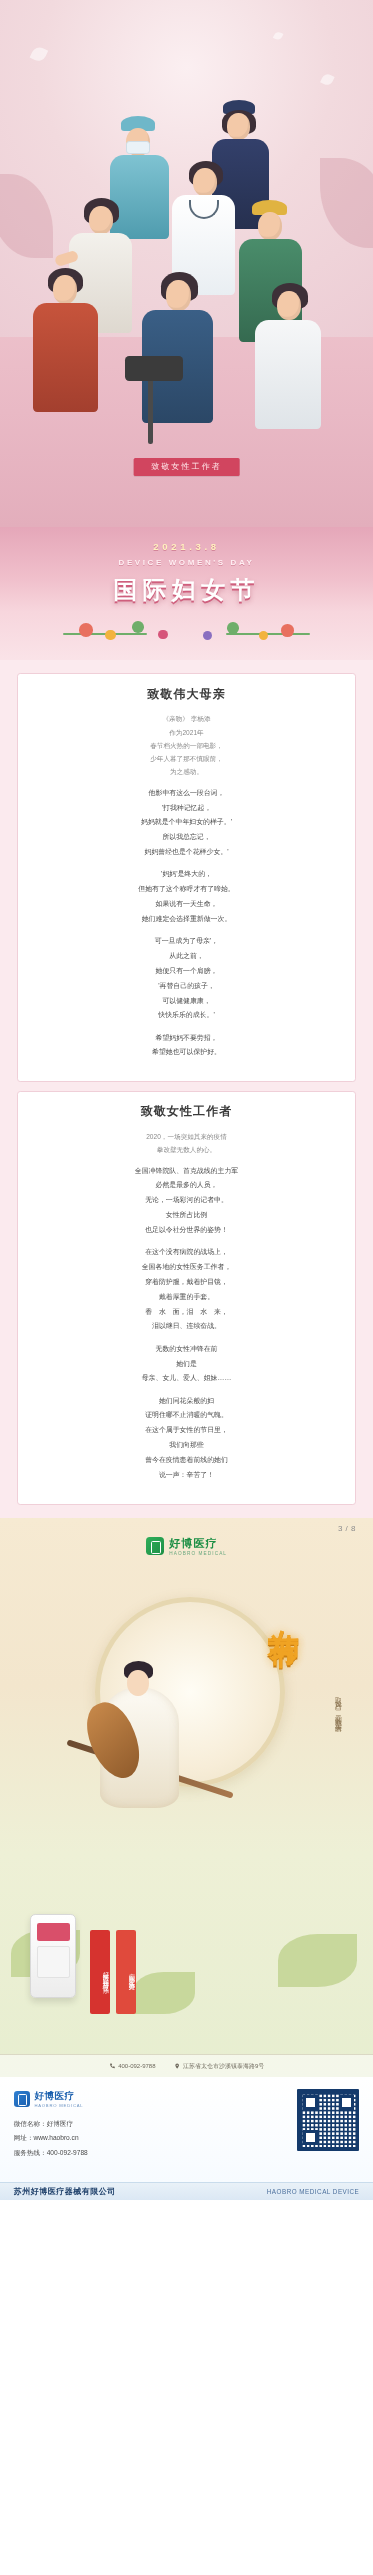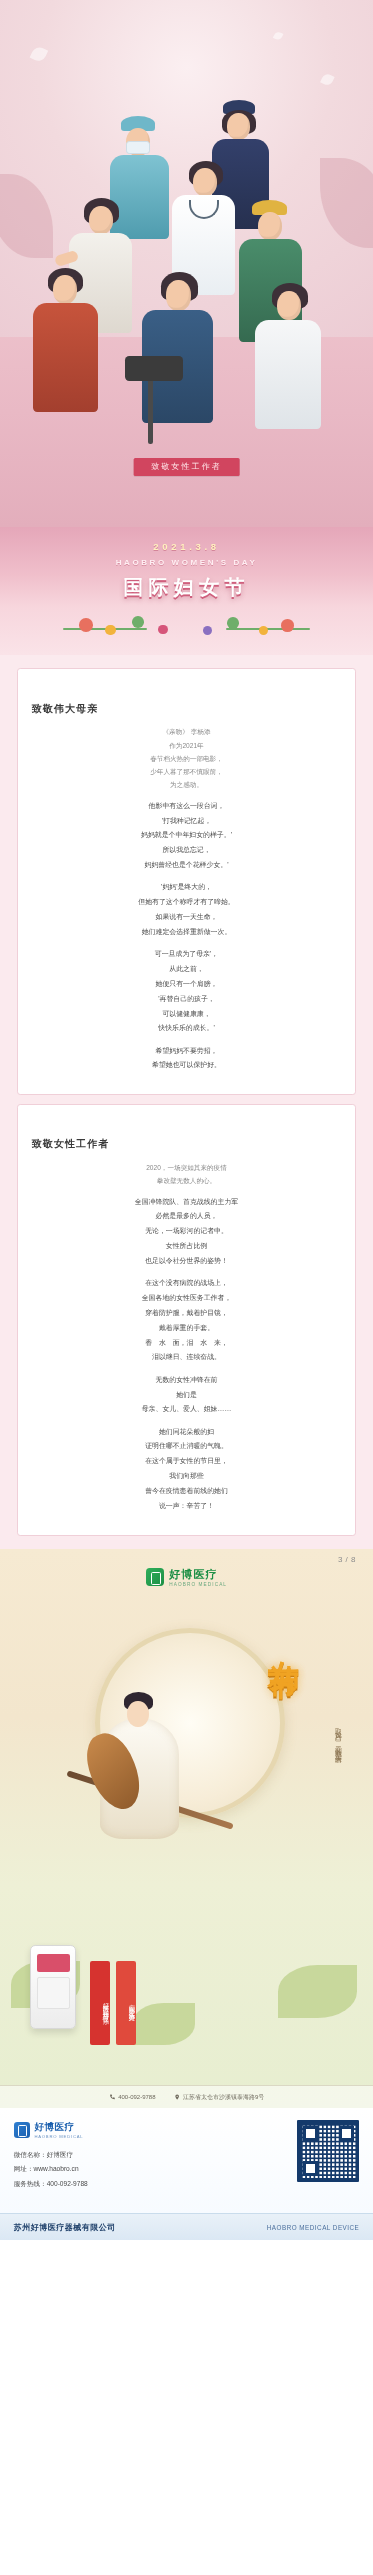--- a/index.html
+++ b/index.html
@@ -94,21 +94,21 @@
     color:#fff2bf; font-size:9.5px; letter-spacing:3.7px; font-weight:bold;
     text-shadow: 0 1.1px 0 rgba(170,50,80,.35);
   }
   .t-en {
     margin-top:6.3px;
     color:#ffeff3; font-size:8px; letter-spacing:2.6px; font-weight:bold;
     text-shadow:0 0.5px 0 rgba(170,50,80,.3);
   }
   .t-cn {
     margin-top:7.4px;
-    color:#ffffff; font-size:20px; font-weight:bold; letter-spacing:5.3px;
+    color:#ffffff; font-size:24px; font-weight:bold; letter-spacing:5.3px;
     text-shadow: 0 1.6px 0 #cf5f7d, 0 2.6px 5.3px rgba(150,40,70,.35);
   }
   .floral {
     position:relative;
     width:373px; height:48px;
     background: linear-gradient(180deg,#f7d6dd 0%, #fae3e8 100%);
     overflow:hidden;
     margin-bottom:0;
   }
   .flower { position:absolute; border-radius:50%; }
@@ -121,27 +121,26 @@
   }
   .card {
     width:339px;
     margin:8.4px auto 0 auto;
     background:#ffffff;
     border:0.5px solid #f0cfd8;
     border-radius:3.2px;
     padding:11.6px 13.7px 13.7px 13.7px;
   }
   .card-title {
-    text-align:left;
-    font-size:10px;
+    text-align:center;
+    font-size:12px;
     color:#3b3b3b;
     font-weight:bold;
     letter-spacing:1.1px;
     margin-bottom:9.5px;
-    margin-top:21px;
   }
   .meta {
     font-size:6.6px; color:#8a8a8a; line-height:2.0; text-align:center;
     margin-bottom:7.4px;
   }
   .stanza {
     font-size:6.9px;
     color:#4a4a4a;
     line-height:2.15;
     margin-bottom:7.4px;
@@ -313,21 +312,21 @@
     position:relative;
   }
   .qr-eye {
     position:absolute; width:14.8px; height:14.8px;
     border:3.2px solid #143a6b; background:#fff;
   }
   .qr-eye.tl { left:2.1px; top:2.1px; }
   .qr-eye.tr { right:2.1px; top:2.1px; }
   .qr-eye.bl { left:2.1px; bottom:2.1px; }
   .footer-bottom {
-    width:373px; height:27px;
+    width:373px; height:18px;
     background: linear-gradient(180deg,#e9f1f8,#dbe8f4);
     display:flex; align-items:center; justify-content:space-between;
     padding:0 13.7px;
     border-top:0.5px solid #c9dcec;
   }
   .fb-cn { font-size:8px; color:#20416b; font-weight:bold; letter-spacing:0.5px; }
   .fb-en { font-size:6.3px; color:#4b6f9c; letter-spacing:0.5px; }
 </style>
 </head>
 <body>
@@ -401,21 +400,21 @@
         <div class="body" style="left:53px;top:32px;width:5.3px;height:69px;background:#4a4a4a;border-radius:2.1px;"></div>
         <div class="body" style="left:29.5px;top:12.7px;width:58px;height:25px;background:#3b3b3b;border-radius:4.2px;"></div>
       </div>
     </div>
 
     <div class="hero-ribbon">致敬女性工作者</div>
   </div>
 
   <div class="title-block">
     <div class="t-date">2021.3.8</div>
-    <div class="t-en">HAOBRO WOMEN'S DAY</div>
+    <div class="t-en">DEVICE WOMEN'S DAY</div>
     <div class="t-cn">国际妇女节</div>
   </div>
 
   <div class="floral">
     <div class="stem" style="left:63px;top:21px;width:84px;height:2.6px;"></div>
     <div class="stem" style="right:63px;top:21px;width:84px;height:2.6px;"></div>
     <div class="flower" style="left:79px;top:11.6px;width:13.7px;height:13.7px;background:#e8705f;"></div>
     <div class="flower" style="left:105px;top:18px;width:10.5px;height:10.5px;background:#f2b33d;"></div>
     <div class="flower" style="left:132px;top:9.5px;width:11.6px;height:11.6px;background:#6fae6a;"></div>
     <div class="flower" style="left:158px;top:18px;width:9.5px;height:9.5px;background:#d6557a;"></div>

